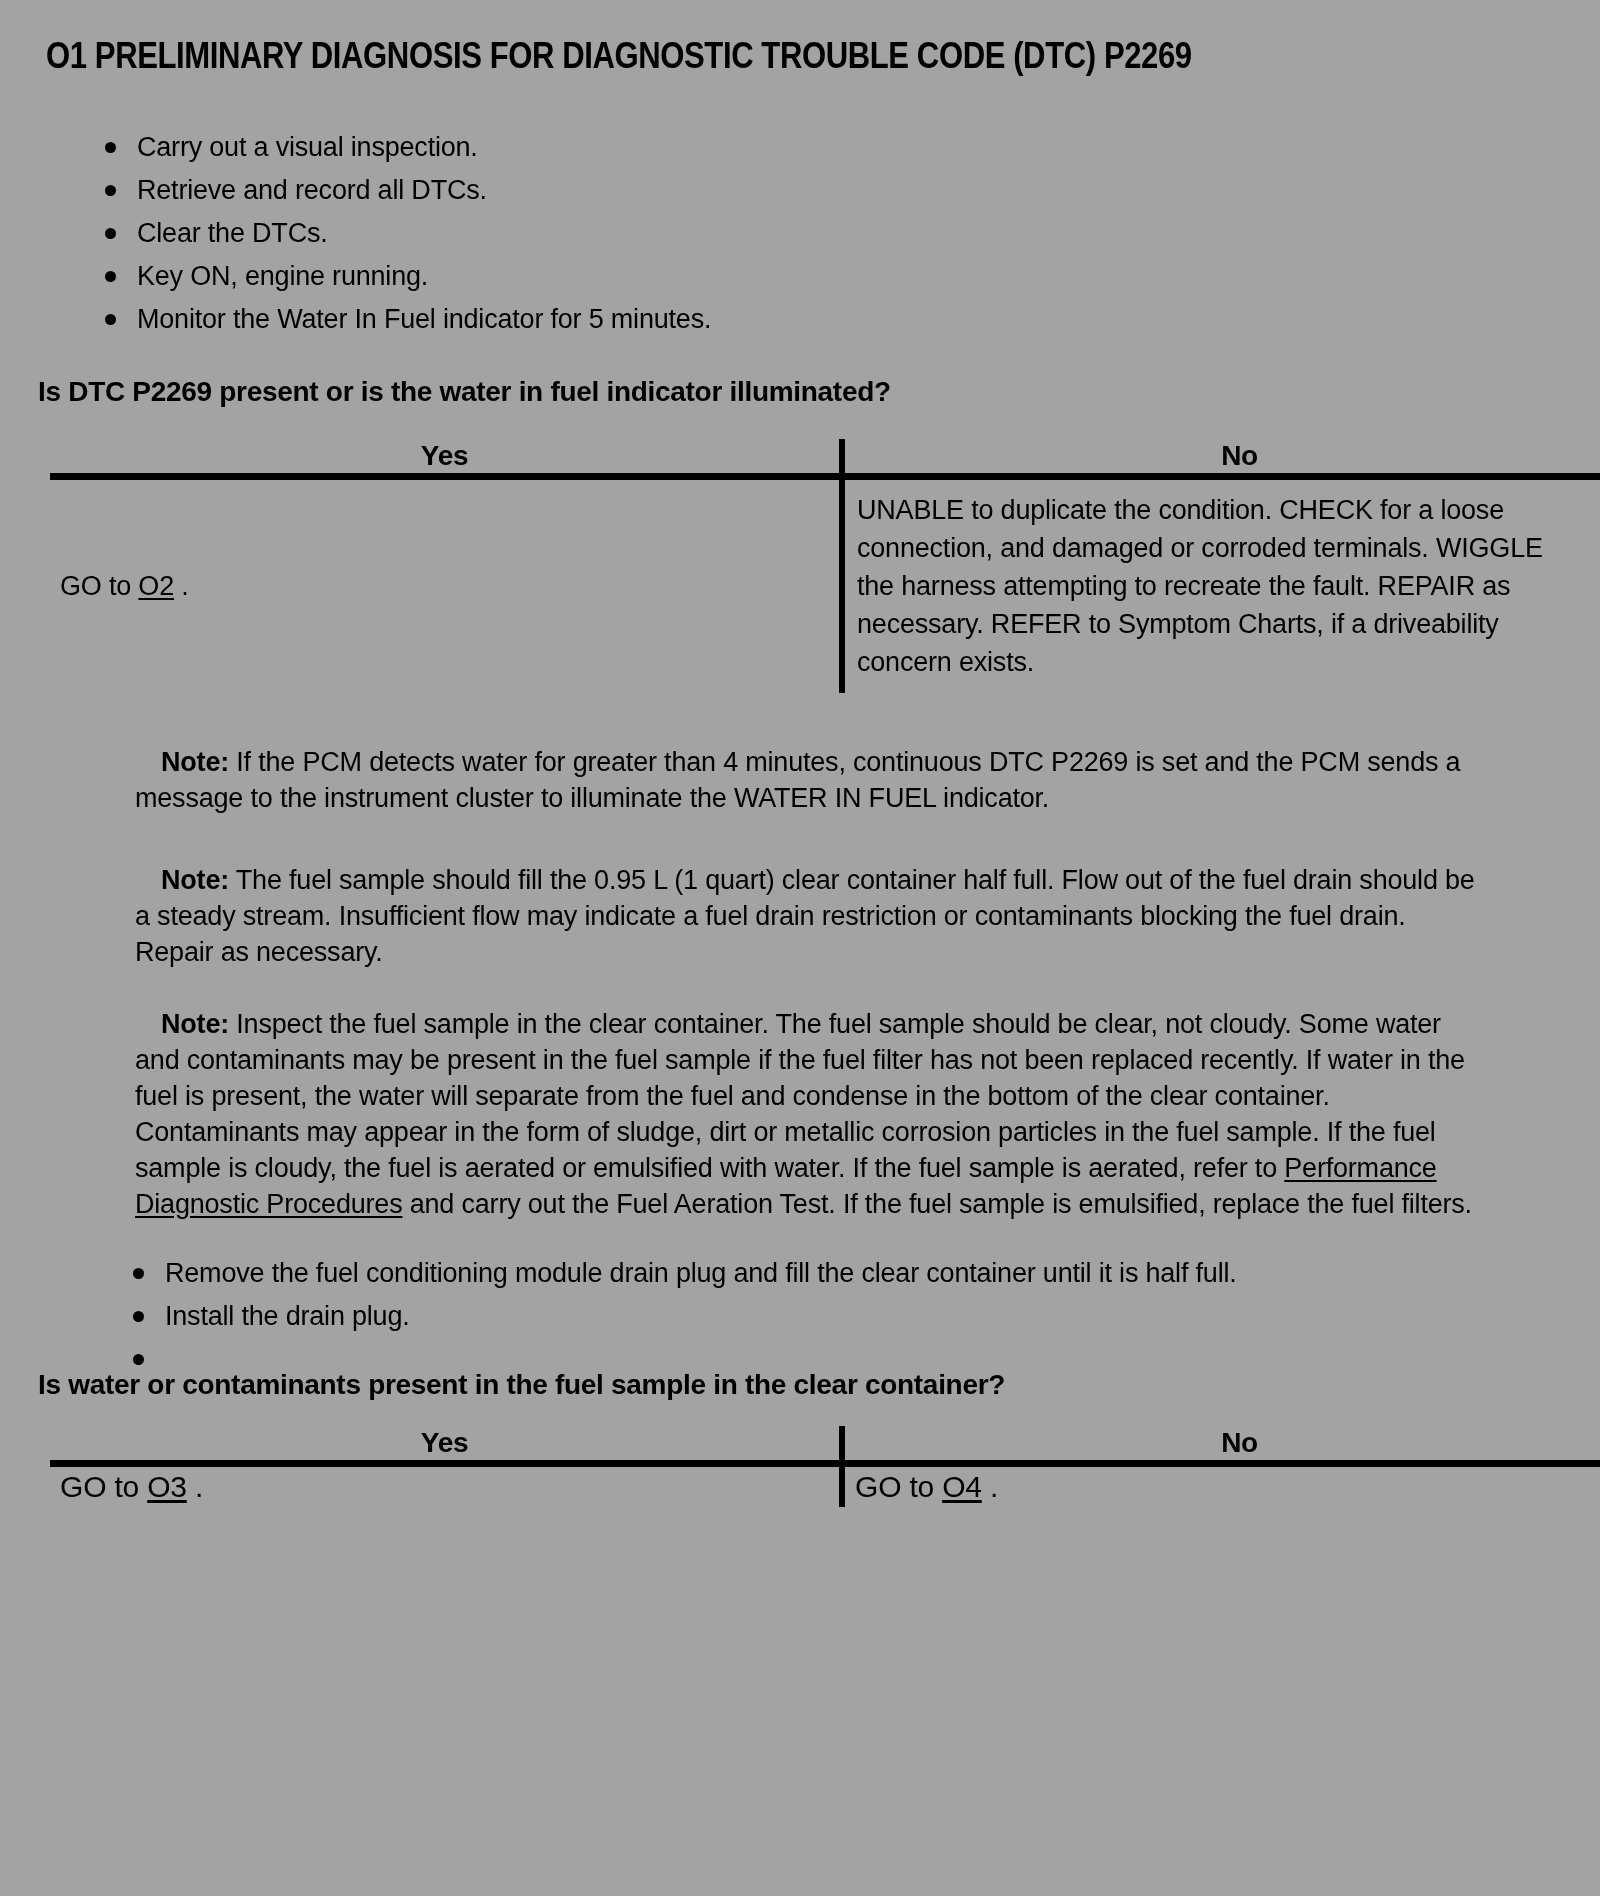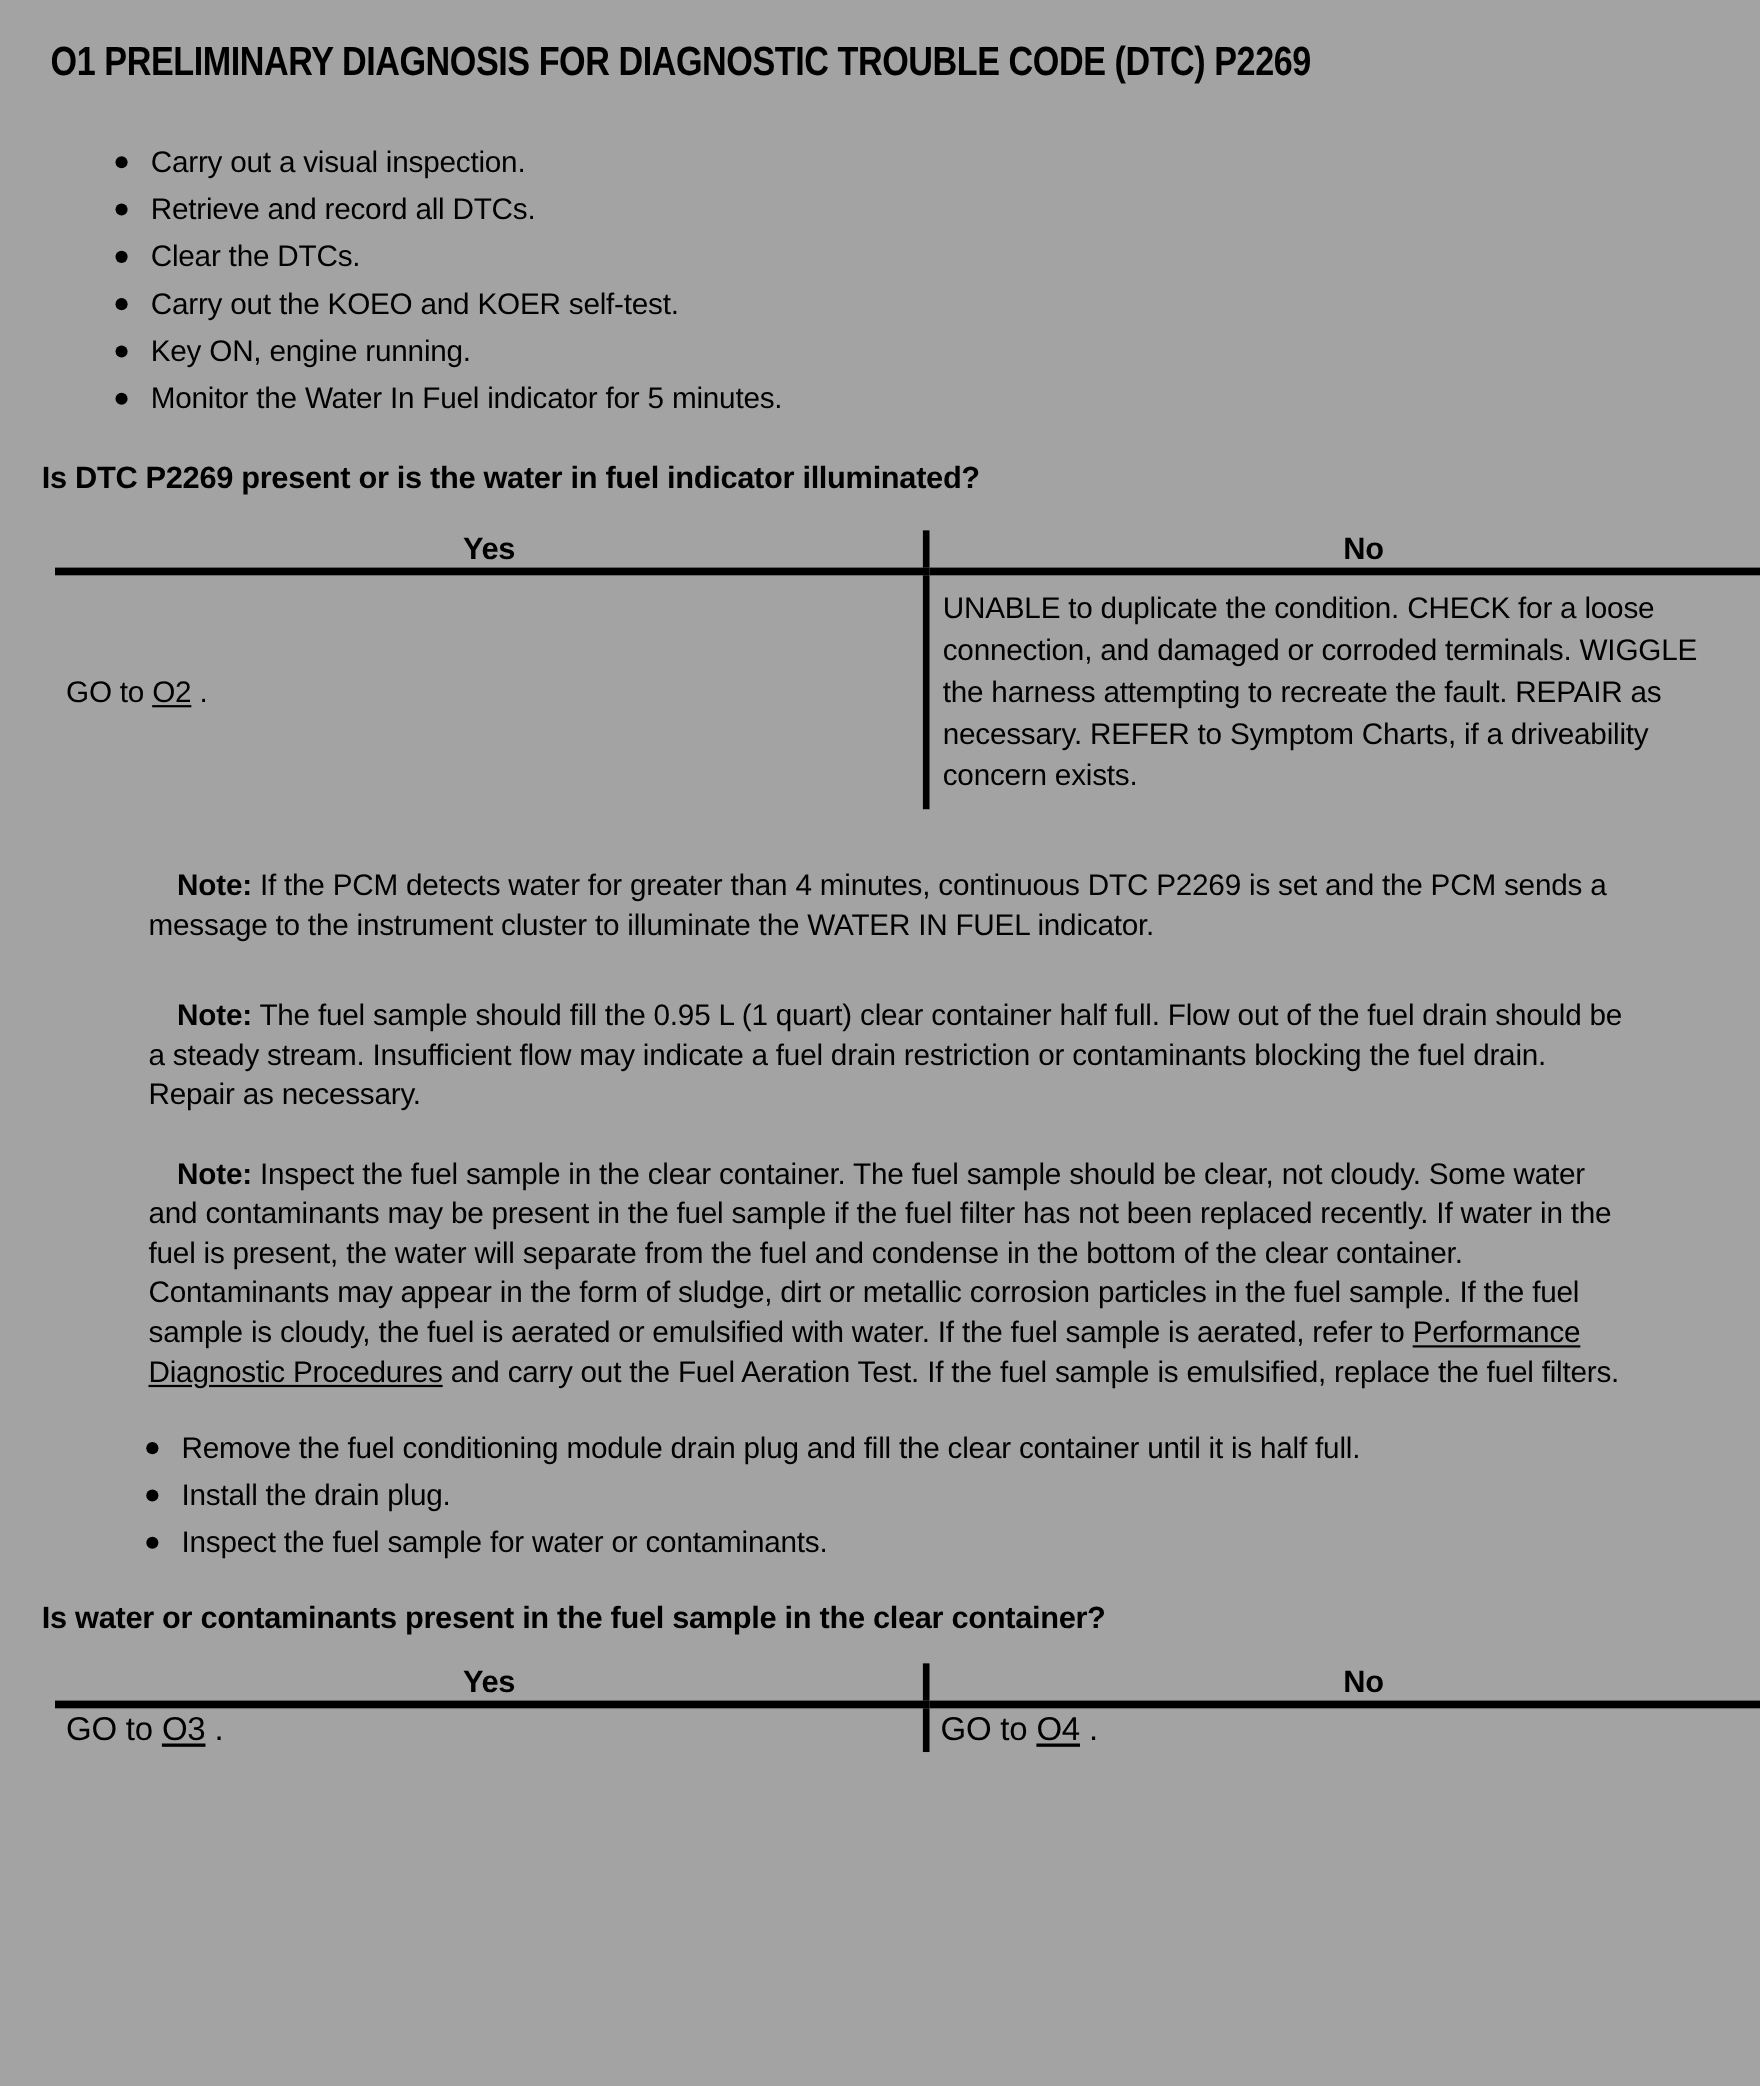--- a/index.html
+++ b/index.html
@@ -118,21 +118,20 @@
 <body>
 
 <div class="page">
 
   <h1 class="sec-heading">O1 PRELIMINARY DIAGNOSIS FOR DIAGNOSTIC TROUBLE CODE (DTC) P2269</h1>
 
   <ul class="bullets b1">
     <li><span class="dot"></span><span>Carry out a visual inspection.</span></li>
     <li><span class="dot"></span><span>Retrieve and record all DTCs.</span></li>
     <li><span class="dot"></span><span>Clear the DTCs.</span></li>
-    <li><span class="dot"></span><span>Carry out the KOEO and KOER self-test.</span></li>
     <li><span class="dot"></span><span>Key ON, engine running.</span></li>
     <li><span class="dot"></span><span>Monitor the Water In Fuel indicator for 5 minutes.</span></li>
   </ul>
 
   <p class="question">Is DTC P2269 present or is the water in fuel indicator illuminated?</p>
 
   <table class="decision t1">
     <thead>
       <tr>
         <th>Yes</th>
@@ -150,21 +149,21 @@
 
   <p class="note n1"><span class="note-label">Note:</span><span> If the PCM detects water for greater than 4 minutes, continuous DTC P2269 is set and the PCM sends a message to the instrument cluster to illuminate the WATER IN FUEL indicator.</span></p>
 
   <p class="note n2"><span class="note-label">Note:</span><span> The fuel sample should fill the 0.95 L (1 quart) clear container half full. Flow out of the fuel drain should be a steady stream. Insufficient flow may indicate a fuel drain restriction or contaminants blocking the fuel drain. Repair as necessary.</span></p>
 
   <p class="note n3"><span class="note-label">Note:</span><span> Inspect the fuel sample in the clear container. The fuel sample should be clear, not cloudy. Some water and contaminants may be present in the fuel sample if the fuel filter has not been replaced recently. If water in the fuel is present, the water will separate from the fuel and condense in the bottom of the clear container. Contaminants may appear in the form of sludge, dirt or metallic corrosion particles in the fuel sample. If the fuel sample is cloudy, the fuel is aerated or emulsified with water. If the fuel sample is aerated, refer to </span><a class="link">Performance Diagnostic Procedures</a><span> and carry out the Fuel Aeration Test. If the fuel sample is emulsified, replace the fuel filters.</span></p>
 
   <ul class="bullets b2">
     <li><span class="dot"></span><span>Remove the fuel conditioning module drain plug and fill the clear container until it is half full.</span></li>
     <li><span class="dot"></span><span>Install the drain plug.</span></li>
-    <li><span class="dot"></span><span>Inspect the fuel sample for water or contaminants.</span></li>
+    <li><span class="dot"></span></li>
   </ul>
 
   <p class="question q2">Is water or contaminants present in the fuel sample in the clear container?</p>
 
   <table class="decision t2">
     <thead>
       <tr>
         <th>Yes</th>
         <th>No</th>
       </tr>

